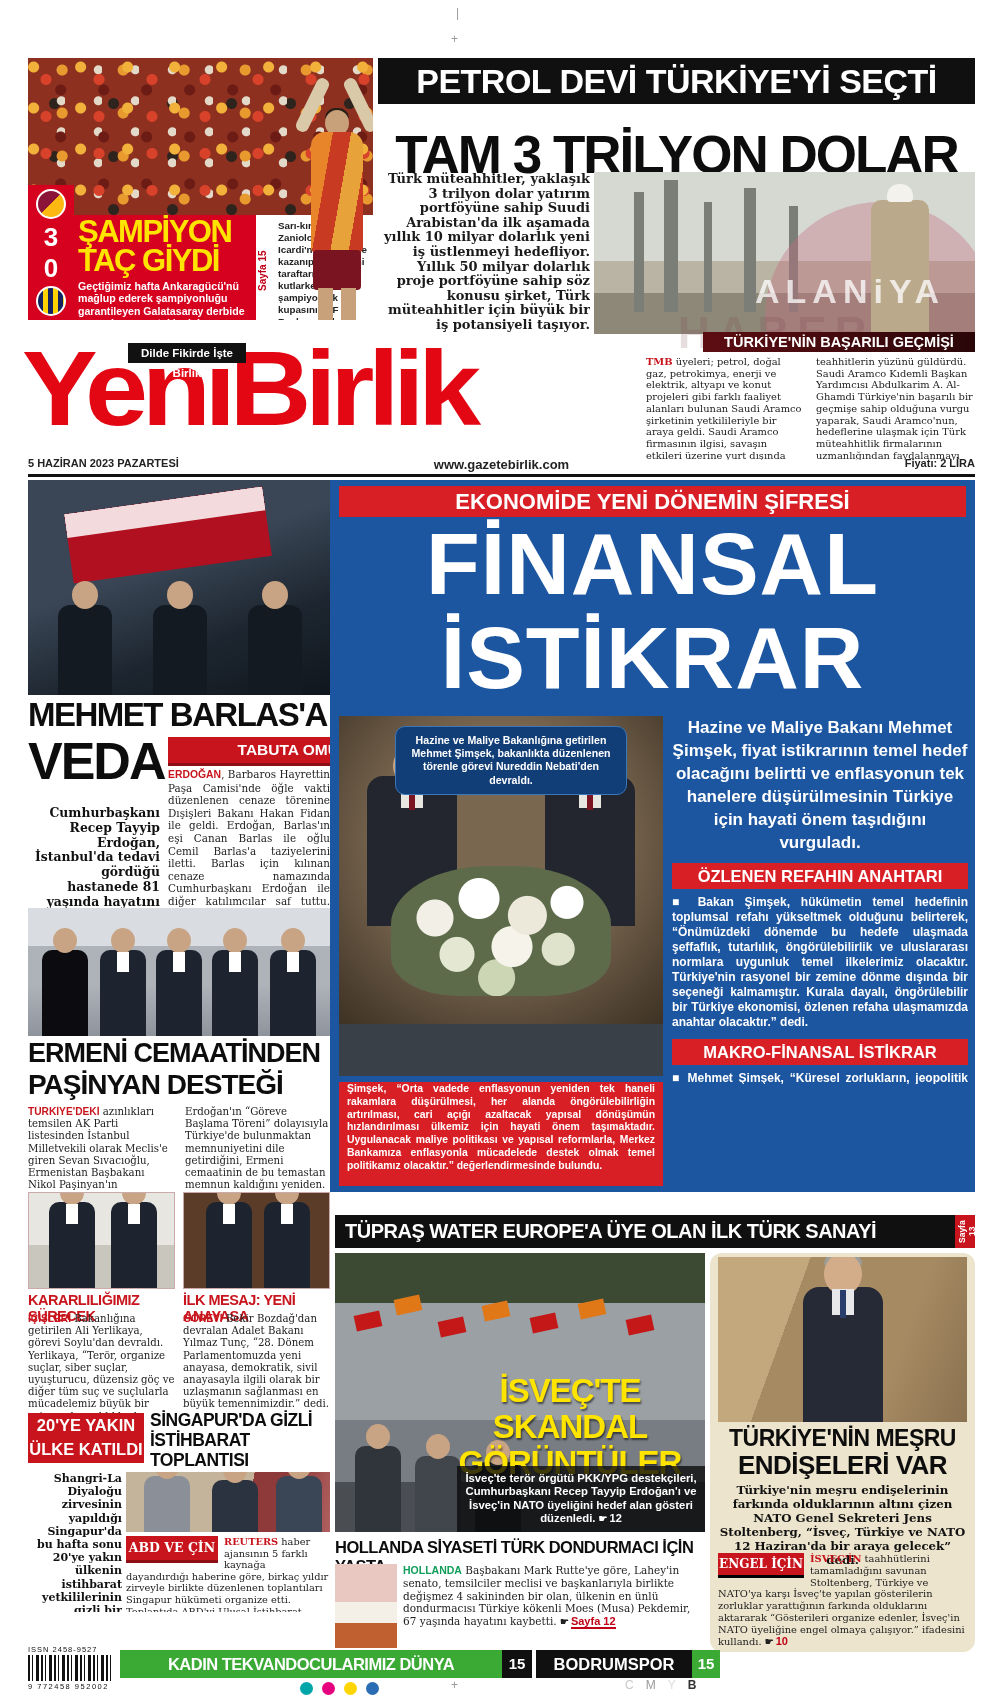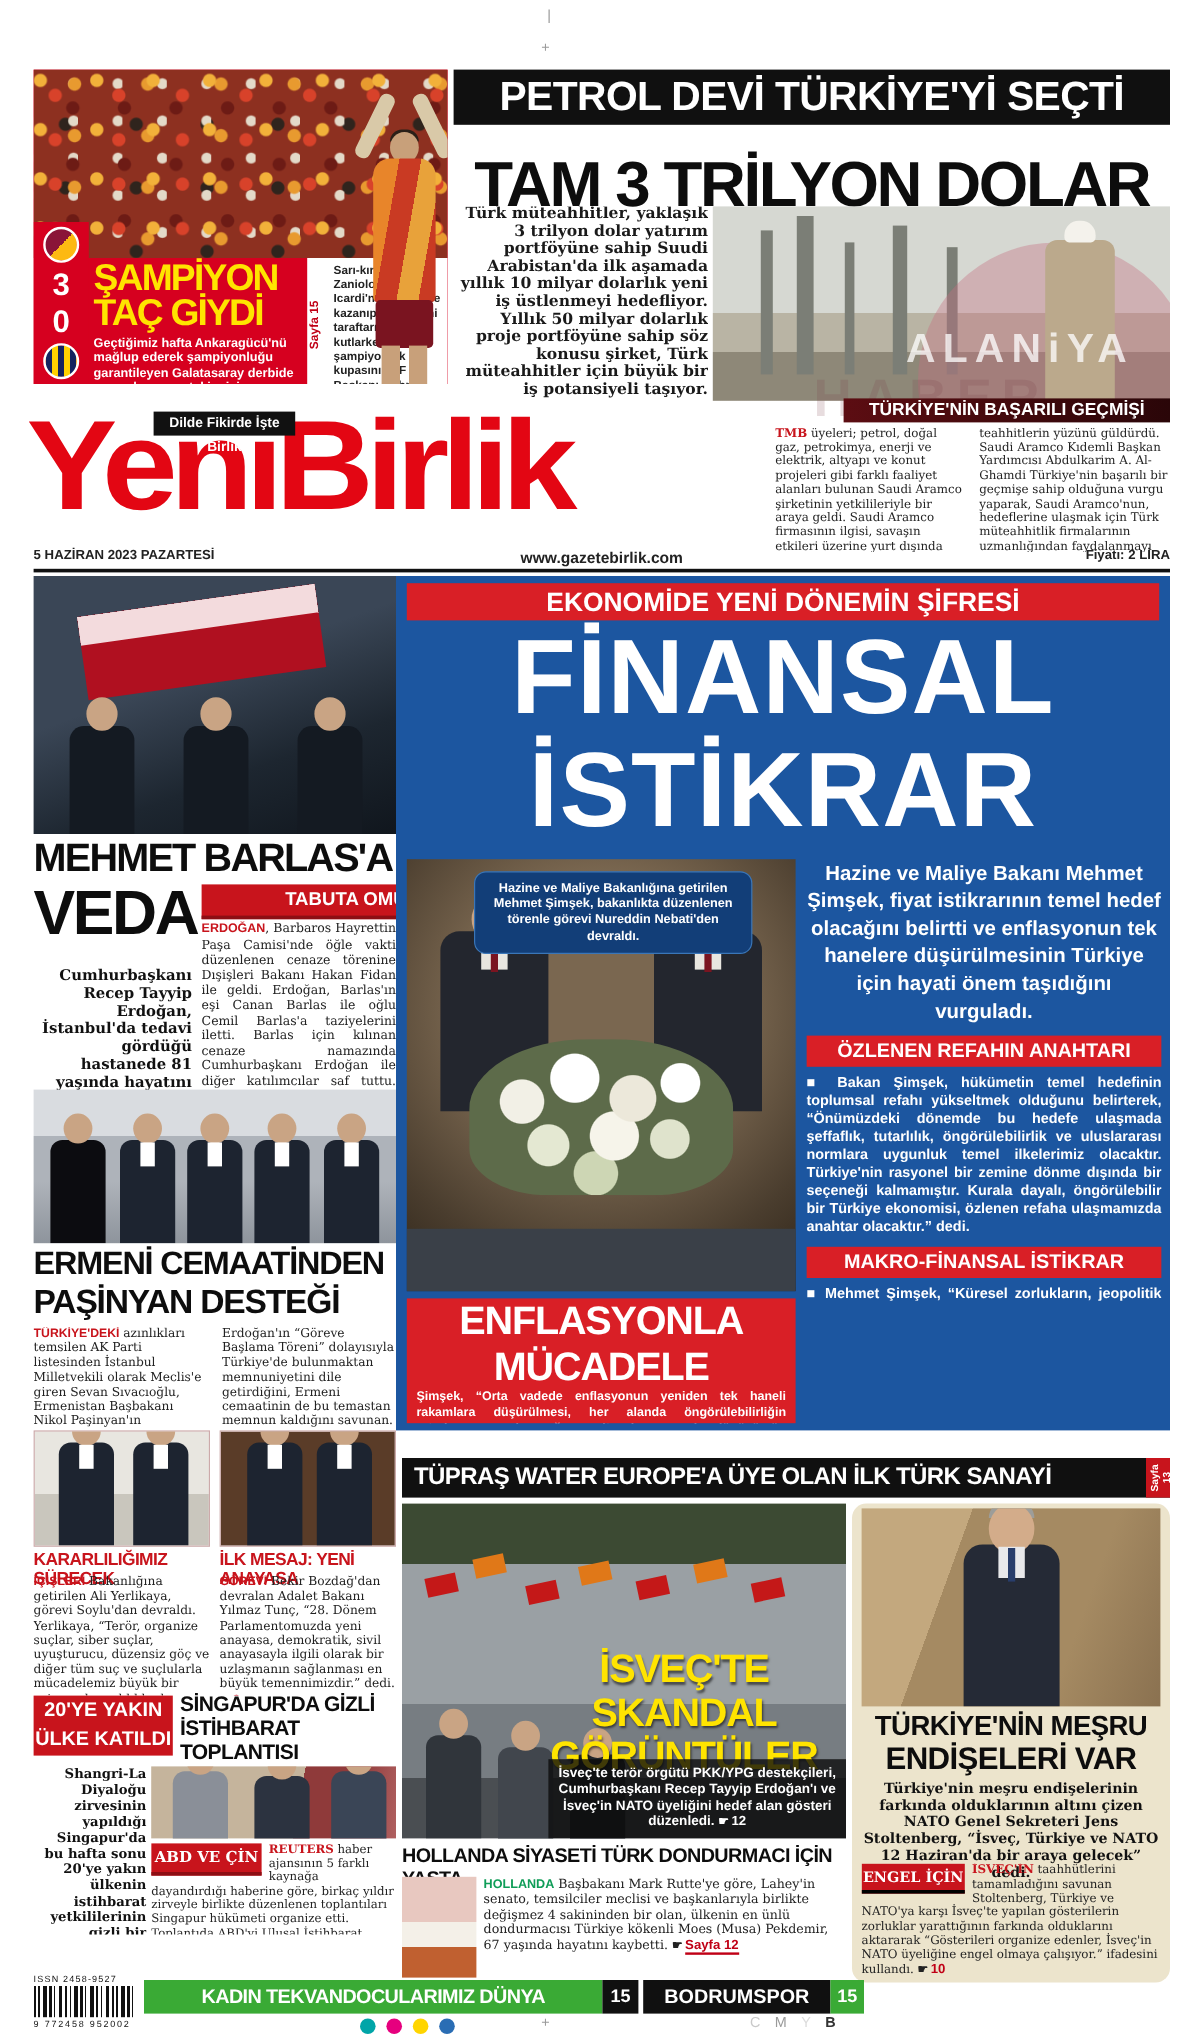--- a/index.html
+++ b/index.html
@@ -324,21 +324,20 @@
       <div class="m-caption">Hazine ve Maliye Bakanlığına getirilen Mehmet Şimşek, bakanlıkta düzenlenen törenle görevi Nureddin Nebati'den devraldı.</div>
     </div>
     <div class="abs m-right ovh">
       <div class="m-intro">Hazine ve Maliye Bakanı Mehmet Şimşek, fiyat istikrarının temel hedef olacağını belirtti ve enflasyonun tek hanelere düşürülmesinin Türkiye için hayati önem taşıdığını vurguladı.</div>
       <div class="m-rbar">ÖZLENEN REFAHIN ANAHTARI</div>
       <div class="m-sbody">■ Bakan Şimşek, hükümetin temel hedefinin toplumsal refahı yükseltmek olduğunu belirterek, “Önümüzdeki dönemde bu hedefe ulaşmada şeffaflık, tutarlılık, öngörülebilirlik ve uluslararası normlara uygunluk temel ilkelerimiz olacaktır. Türkiye'nin rasyonel bir zemine dönme dışında bir seçeneği kalmamıştır. Kurala dayalı, öngörülebilir bir Türkiye ekonomisi, özlenen refaha ulaşmamızda anahtar olacaktır.” dedi.</div>
       <div class="m-rbar">MAKRO-FİNANSAL İSTİKRAR</div>
       <div class="m-sbody"><span>■ Mehmet Şimşek, “Küresel zorlukların, jeopolitik gerginliklerin arttığı bir konjonktürde kurumsal kalite ve kapasitemizi güçlendirerek makro-finansal istikrarı önceliklendireceğiz. Vakit kaybetmeden orta vadeli program çalışmalarına başlayacağız. Sürdürülebilir yüksek büyüme için mali disiplinin tesis edilmesi ve fiyat istikrarının sağlanması temel hedefimiz olacaktır.” ifadelerini kullandı.</span> </div>
     </div>
     <div class="abs m-banner ovh">
-      <div class="m-btitle">ENFLASYONLA MÜCADELE</div>
       <div class="m-bbody">Şimşek, “Orta vadede enflasyonun yeniden tek haneli rakamlara düşürülmesi, her alanda öngörülebilirliğin artırılması, cari açığı azaltacak yapısal dönüşümün hızlandırılması ülkemiz için hayati önem taşımaktadır. Uygulanacak maliye politikası ve yapısal reformlarla, Merkez Bankamıza enflasyonla mücadelede destek olmak temel politikamız olacaktır.” değerlendirmesinde bulundu.</div>
     </div>
   </div>
 
   <div class="abs erm-photo ovh">
     <div class="suitfig robe" style="left:14px;">
         <div class="head"></div>
       </div>
     <div class="suitfig" style="left:72px;">
         <div class="head"></div>
@@ -354,21 +353,21 @@
       </div>
     <div class="suitfig" style="left:242px;">
         <div class="head"></div>
         <div class="shirt"></div>
       </div>
   </div>
   <div class="abs erm-h1">ERMENİ CEMAATİNDEN</div>
   <div class="abs erm-h2">PAŞİNYAN DESTEĞİ</div>
   <div class="abs erm-cols">
     <div class="erm-col serif ovh"><span class="lead-red">TÜRKİYE'DEKİ</span><span> azınlıkları temsilen AK Parti listesinden İstanbul Milletvekili olarak Meclis'e giren Sevan Sıvacıoğlu, Ermenistan Başbakanı Nikol Paşinyan'ın Cumhurbaşkanı Recep Tayyip</span></div>
-    <div class="erm-col serif ovh"><span>Erdoğan'ın “Göreve Başlama Töreni” dolayısıyla Türkiye'de bulunmaktan memnuniyetini dile getirdiğini, Ermeni cemaatinin de bu temastan memnun kaldığını savunan.</span> </div>
+    <div class="erm-col serif ovh"><span>Erdoğan'ın “Göreve Başlama Töreni” dolayısıyla Türkiye'de bulunmaktan memnuniyetini dile getirdiğini, Ermeni cemaatinin de bu temastan memnun kaldığını yeniden.</span> </div>
   </div>
 
   <div class="abs mini-photo a miniL ovh">
     <div class="suitfig" style="left:20px;bottom:0;">
         <div class="head"></div>
         <div class="shirt"></div>
       </div>
     <div class="suitfig" style="left:82px;bottom:0;">
         <div class="head"></div>
         <div class="shirt"></div>

